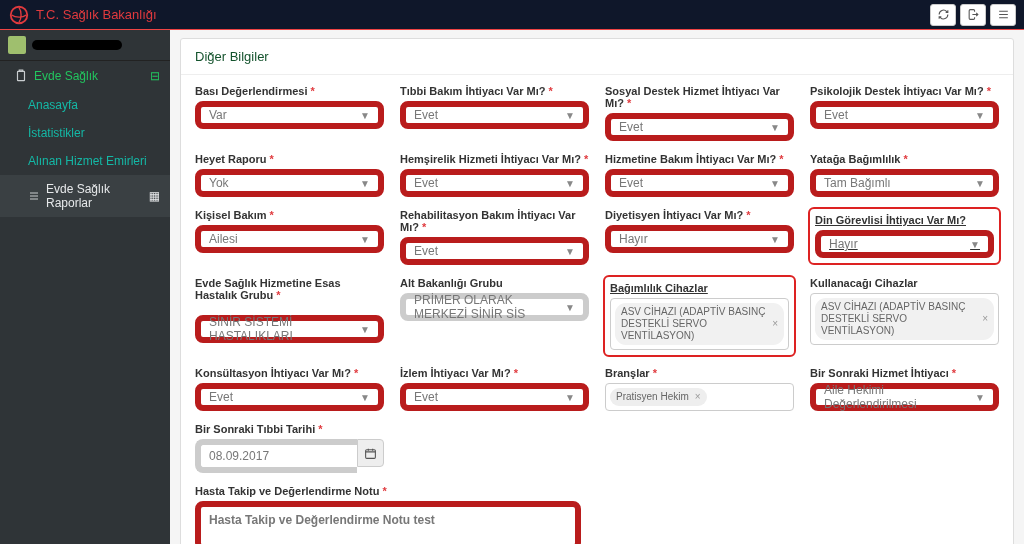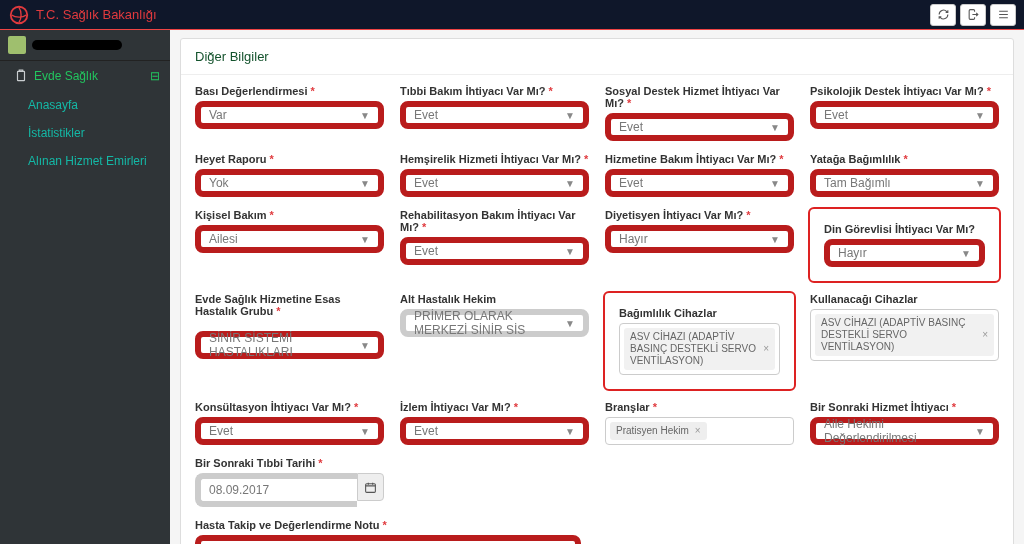--- a/index.html
+++ b/index.html
@@ -130,34 +130,35 @@
 .tagbox {
   min-height: 52px;
   padding: 4px;
   border: 1px solid #ccc;
   border-radius: 4px;
 }
 .tag {
   display: inline-flex;
   align-items: center;
   background: #f1f1f1;
-  border-radius: 3px;
+  border-radius: 11px;
   padding: 3px 6px;
   font-size: 10px;
   color: #666;
   gap: 6px;
   line-height: 1.2;
 }
 .tag.small { background:#eee;align-items:flex-end; }
 .tag .x { cursor: pointer; color:#999; }
 .highlight {
   border: 2px solid #d22;
   border-radius: 6px;
-  padding: 14px;
+  padding: 5px;
   margin: -2px;
+  text-decoration: underline;
 }
 .simple-border { border-color: #ccc; }
 .col.span2 { flex: 2; }
 </style>
 </head>
 <body>
 
 <div class="topbar">
   <div class="brand">
     <svg viewBox="0 0 24 24">
@@ -205,20 +206,31 @@
     </div>
     <div class="nav-item">
         <span>Anasayfa</span>
       </div>
     <div class="nav-item">
         <span>İstatistikler</span>
       </div>
     <div class="nav-item">
         <span>Alınan Hizmet Emirleri</span>
       </div>
+    <div class="nav-item active">
+      <div class="nav-left">
+        <span class="nav-icon">
+            <svg width="12" height="12" viewBox="0 0 24 24" fill="none" stroke="#c9cdd0" stroke-width="2">
+              <path d="M4 6h16M4 12h16M4 18h16"></path>
+            </svg>
+          </span>
+        <span>Evde Sağlık Raporlar</span>
+      </div>
+      <span>▦</span>
+    </div>
   </div>
 
   <div class="content">
     <div class="panel">
       <div class="panel-title">Diğer Bilgiler</div>
       <div class="panel-body">
 
         <div class="row">
           <div class="col">
             <span class="label"><span>Bası Değerlendirmesi</span> <span class="req">*</span></span>
@@ -316,21 +328,21 @@
 
         <div class="row">
           <div class="col">
             <span class="label"><span>Evde Sağlık Hizmetine Esas Hastalık Grubu</span> <span class="req">*</span></span>
             <div class="select" style="margin-top:14px">
                 <span>SİNİR SİSTEMİ HASTALIKLARI</span>
                 <span class="caret">▼</span>
               </div>
           </div>
           <div class="col">
-            <span class="label">Alt Hastalık Hekim</span>
+            <span class="label">Alt Bakanlığı Grubu</span>
             <div class="select simple-border">
                 <span>PRİMER OLARAK MERKEZİ SİNİR SİS</span>
                 <span class="caret">▼</span>
               </div>
           </div>
           <div class="col">
             <div class="highlight">
               <span class="label">Bağımlılık Cihazlar</span>
               <div class="tagbox">
                 <span class="tag">

